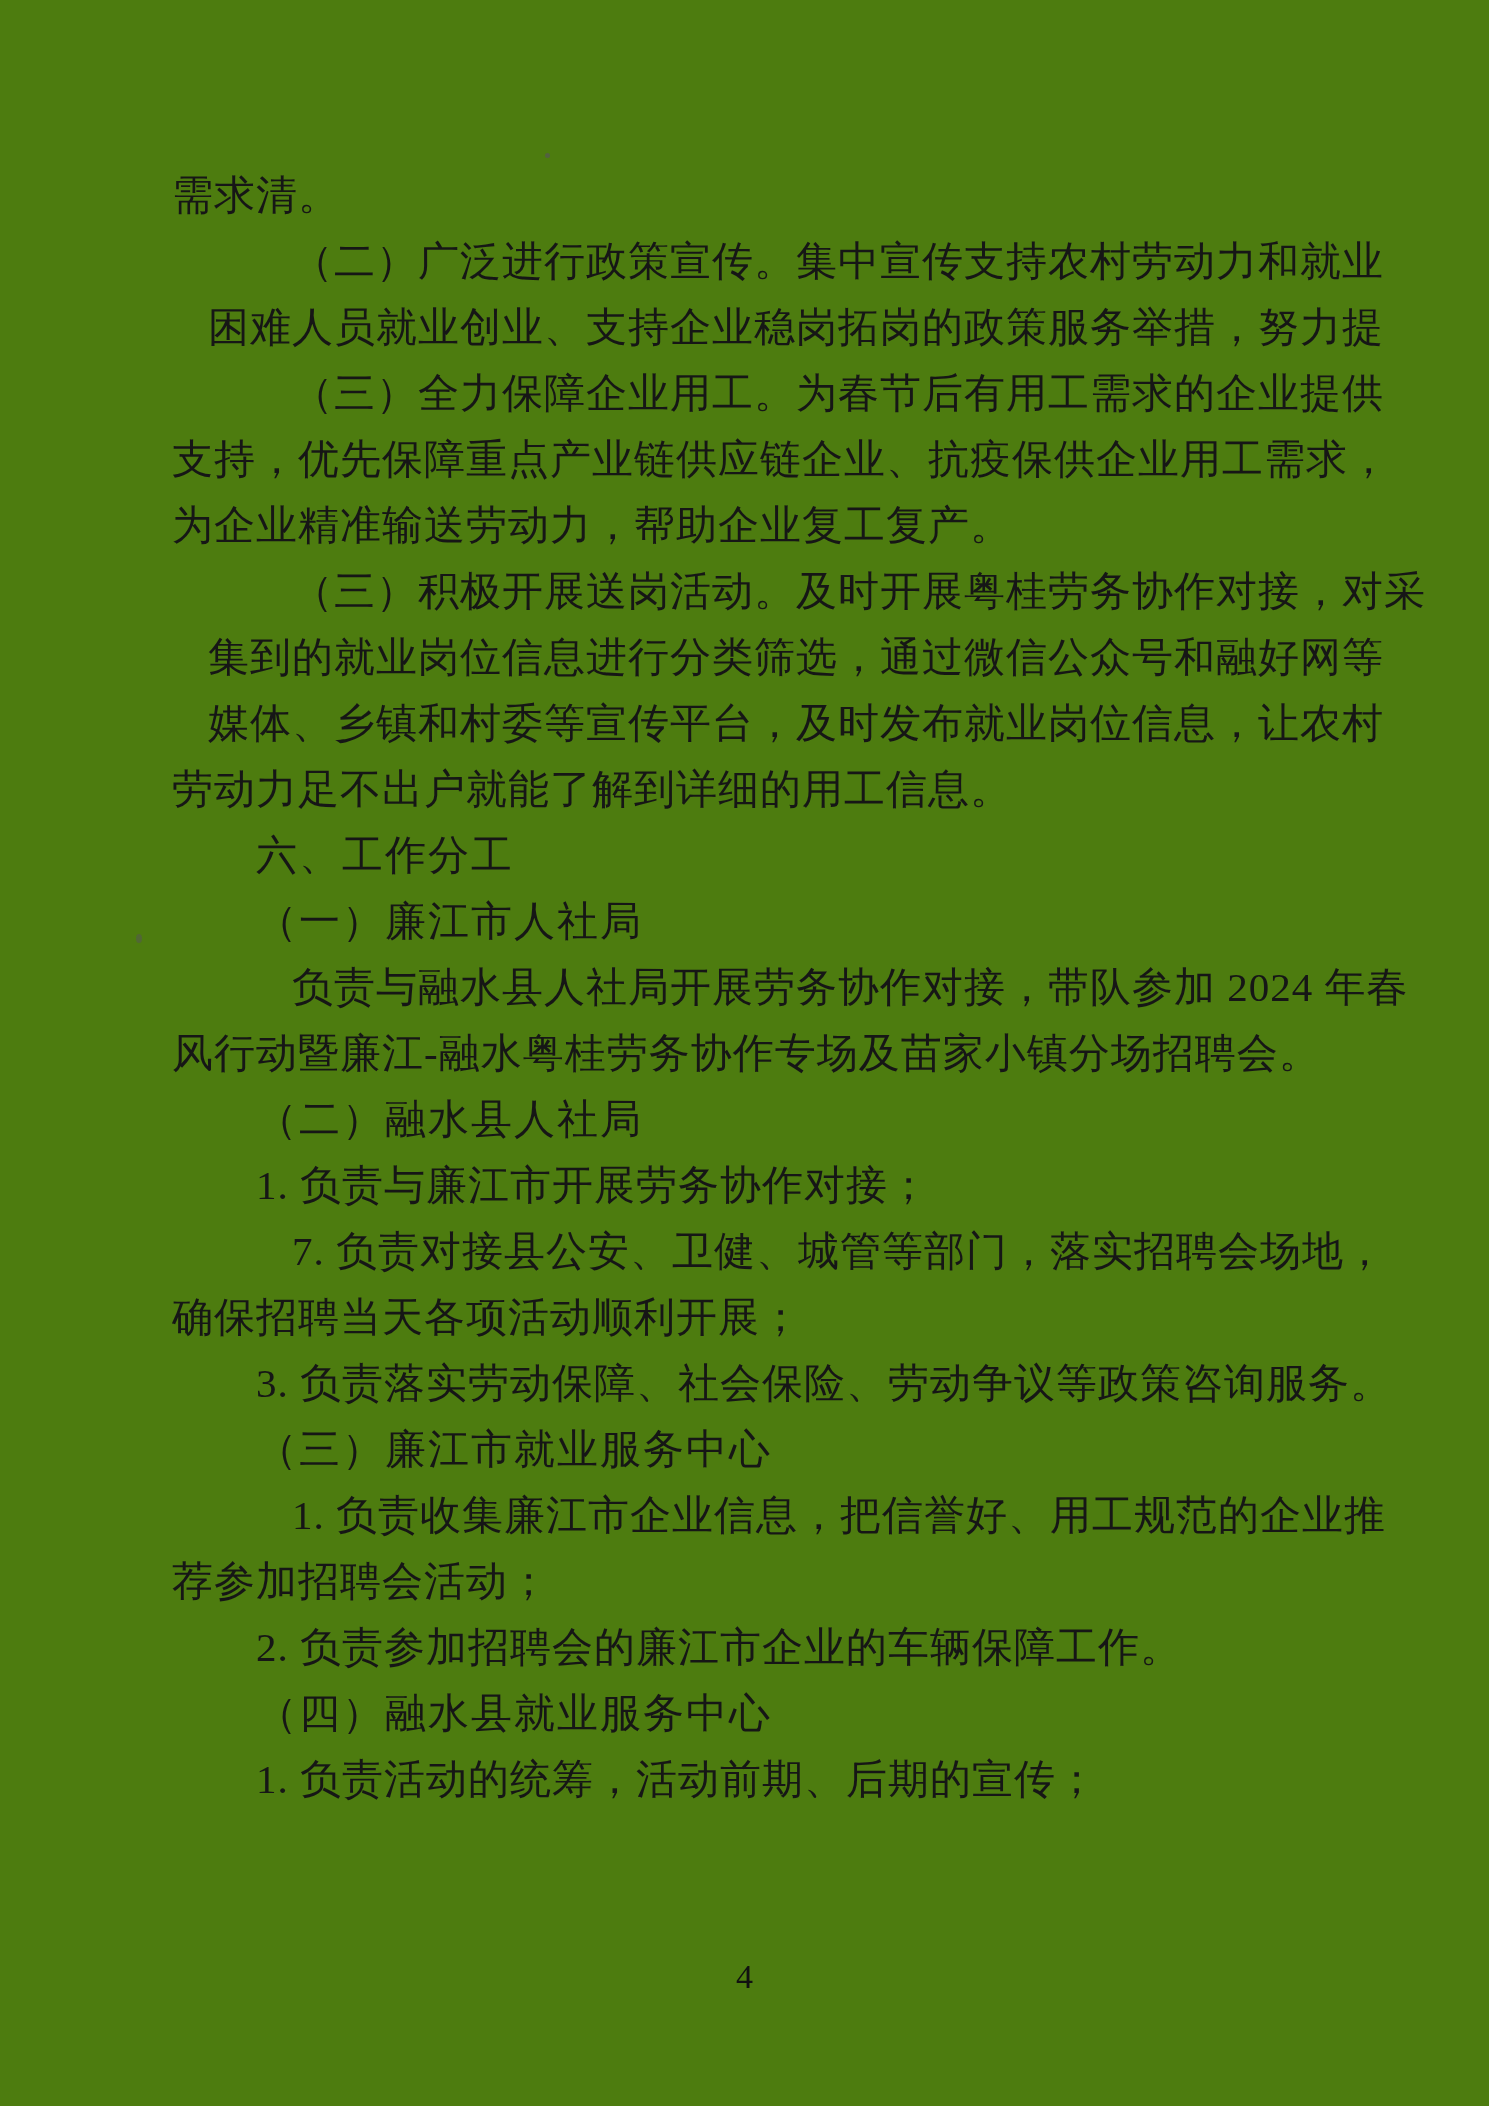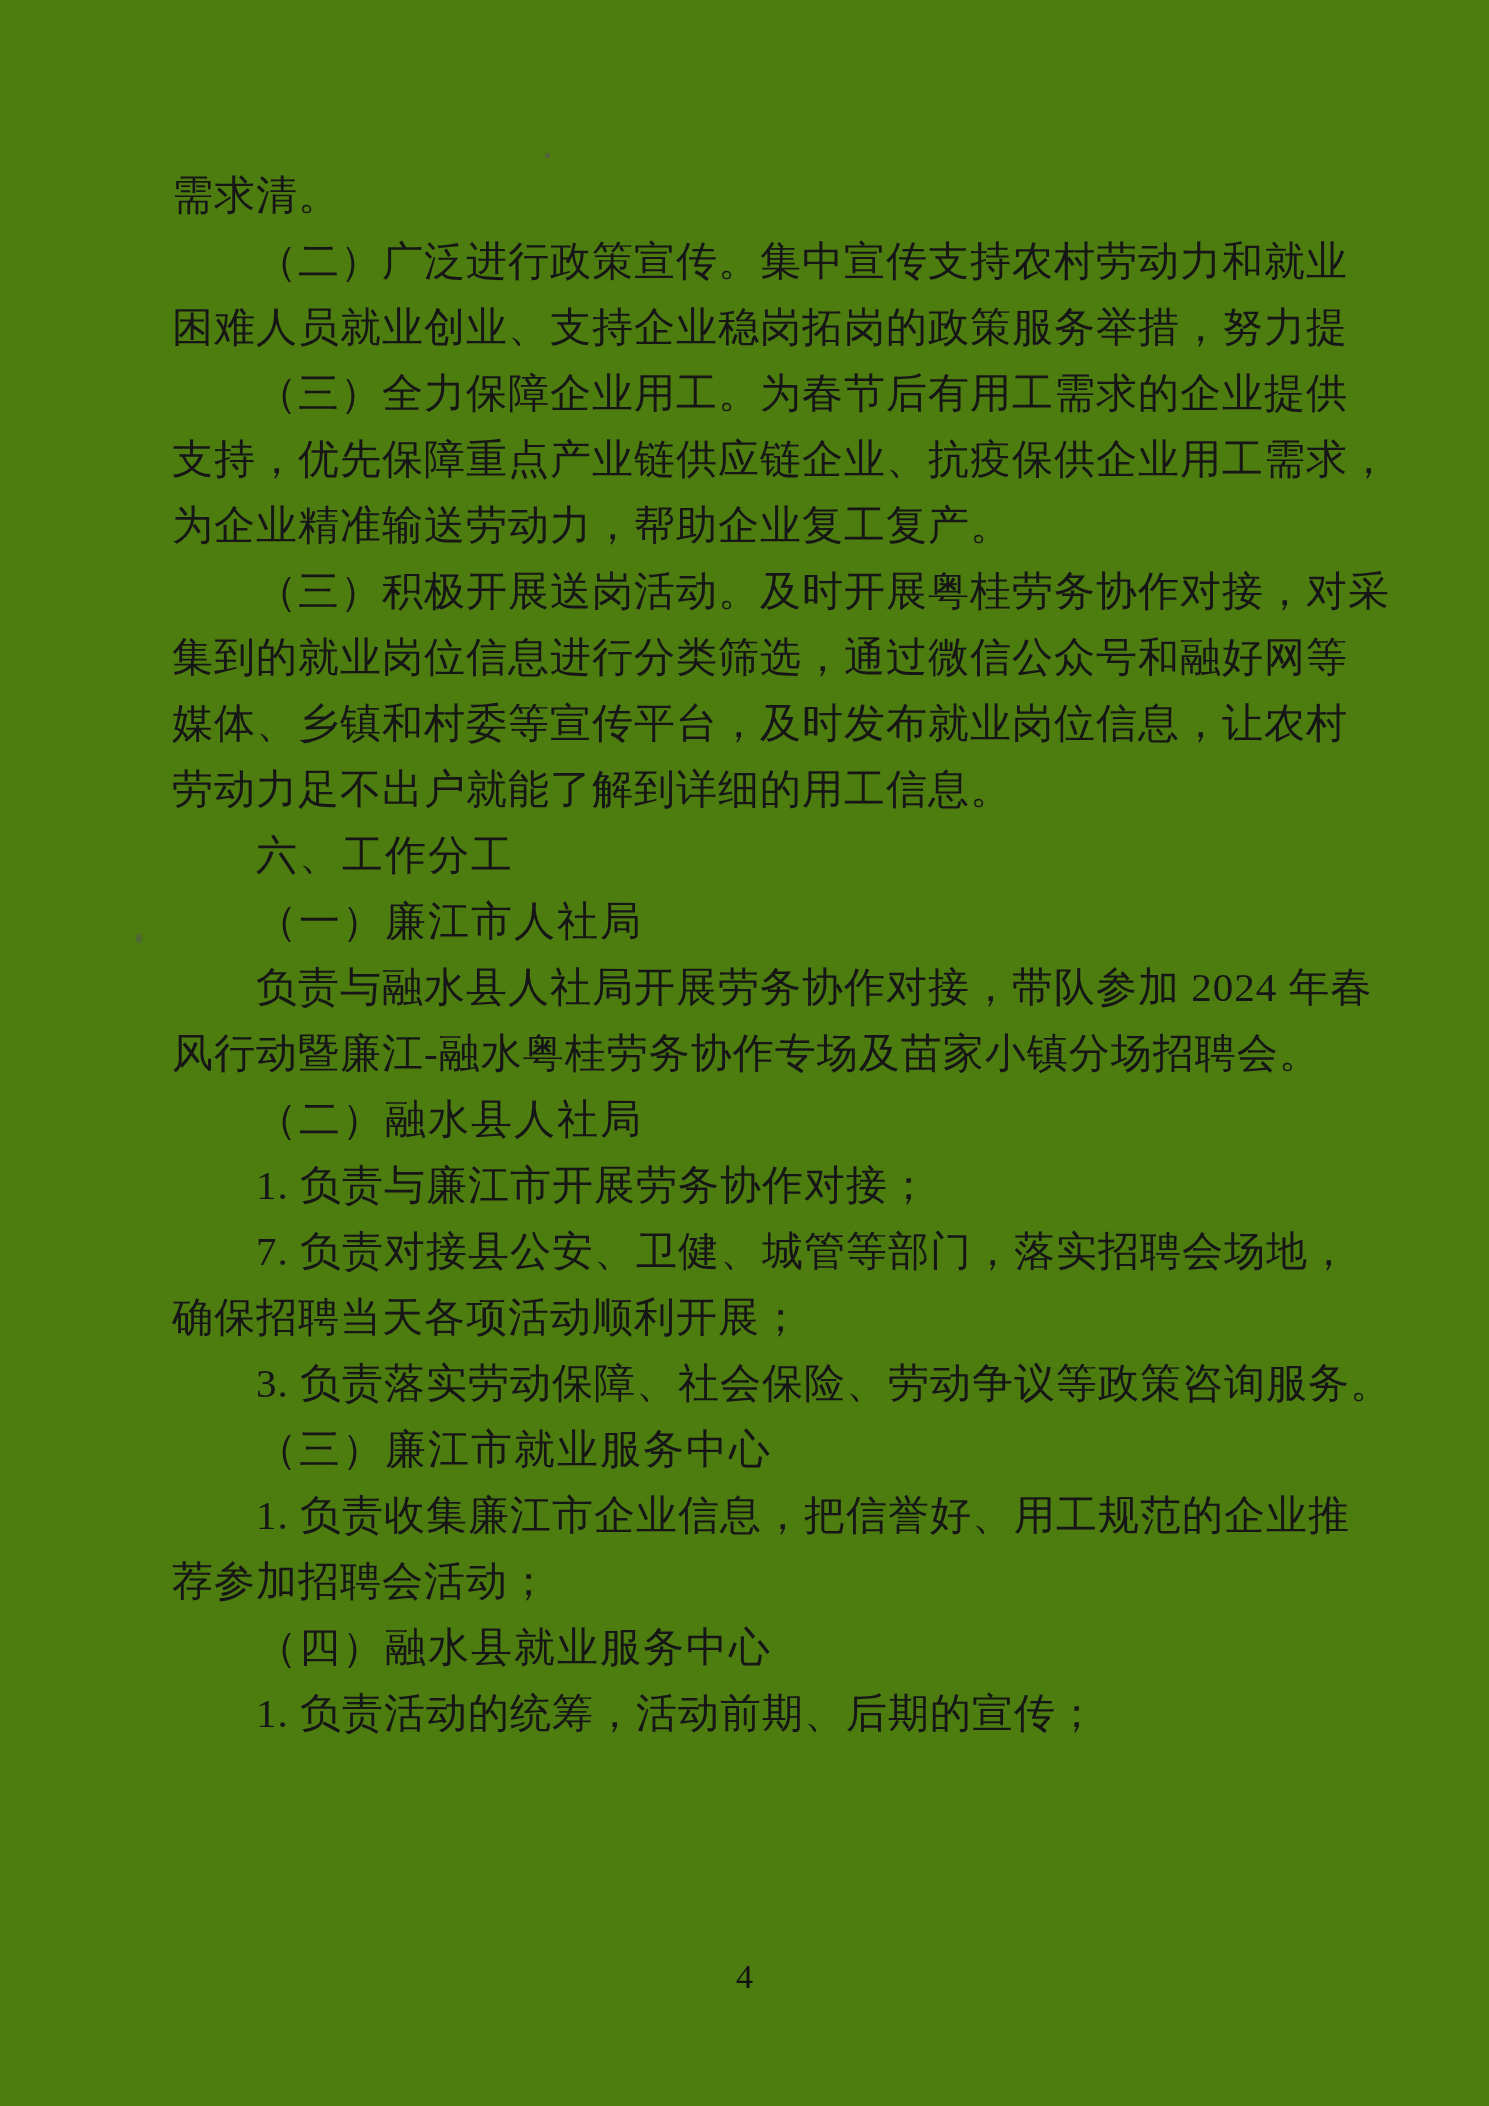--- a/index.html
+++ b/index.html
@@ -30,20 +30,21 @@
     line-height: 66px;
     height: 66px;
     color: #161616;
     white-space: nowrap;
     text-align: justify;
     text-align-last: left;
     letter-spacing: 1px;
   }
   .line.fill {
     text-align-last: justify;
+    margin-left: 36px;
   }
   .line.indent {
     padding-left: 84px;
   }
   .line.bold {
     font-weight: 400;
     font-family: "Liberation Sans", "DejaVu Sans", sans-serif;
     letter-spacing: 2px;
   }
   .page-number {
@@ -87,18 +88,19 @@
       <div class="line indent fill">负责与融水县人社局开展劳务协作对接，带队参加 2024 年春</div>
       <div class="line">风行动暨廉江-融水粤桂劳务协作专场及苗家小镇分场招聘会。</div>
       <div class="line indent bold">（二）融水县人社局</div>
       <div class="line indent">1. 负责与廉江市开展劳务协作对接；</div>
       <div class="line indent fill">7. 负责对接县公安、卫健、城管等部门，落实招聘会场地，</div>
       <div class="line">确保招聘当天各项活动顺利开展；</div>
       <div class="line indent">3. 负责落实劳动保障、社会保险、劳动争议等政策咨询服务。</div>
       <div class="line indent bold">（三）廉江市就业服务中心</div>
       <div class="line indent fill">1. 负责收集廉江市企业信息，把信誉好、用工规范的企业推</div>
       <div class="line">荐参加招聘会活动；</div>
+      <div class="line indent">2. 负责参加招聘会的廉江市企业的车辆保障工作。</div>
       <div class="line indent bold">（四）融水县就业服务中心</div>
       <div class="line indent">1. 负责活动的统筹，活动前期、后期的宣传；</div>
     </div>
 
   <div class="page-number">4</div>
 </div>
 
 </body></html>

